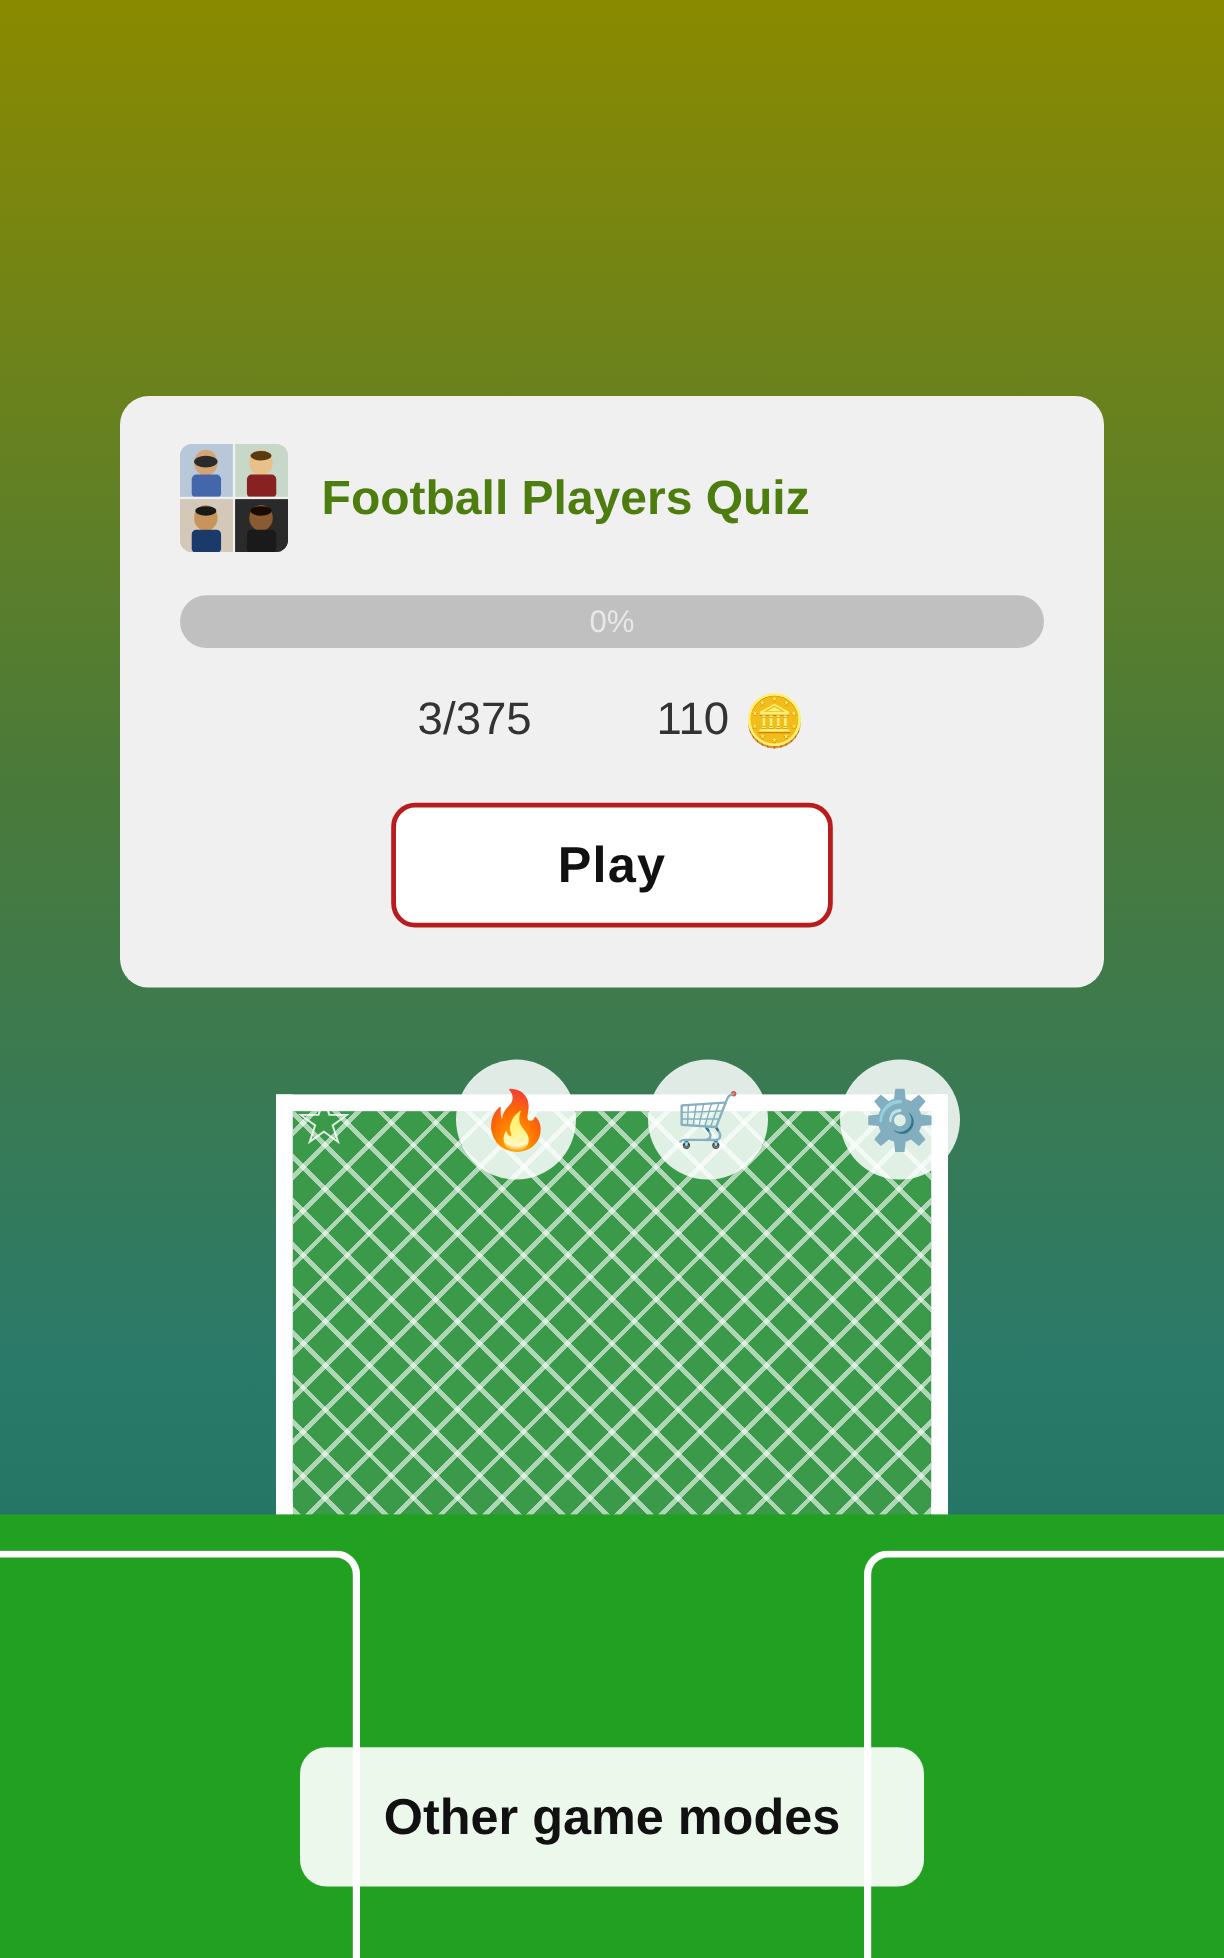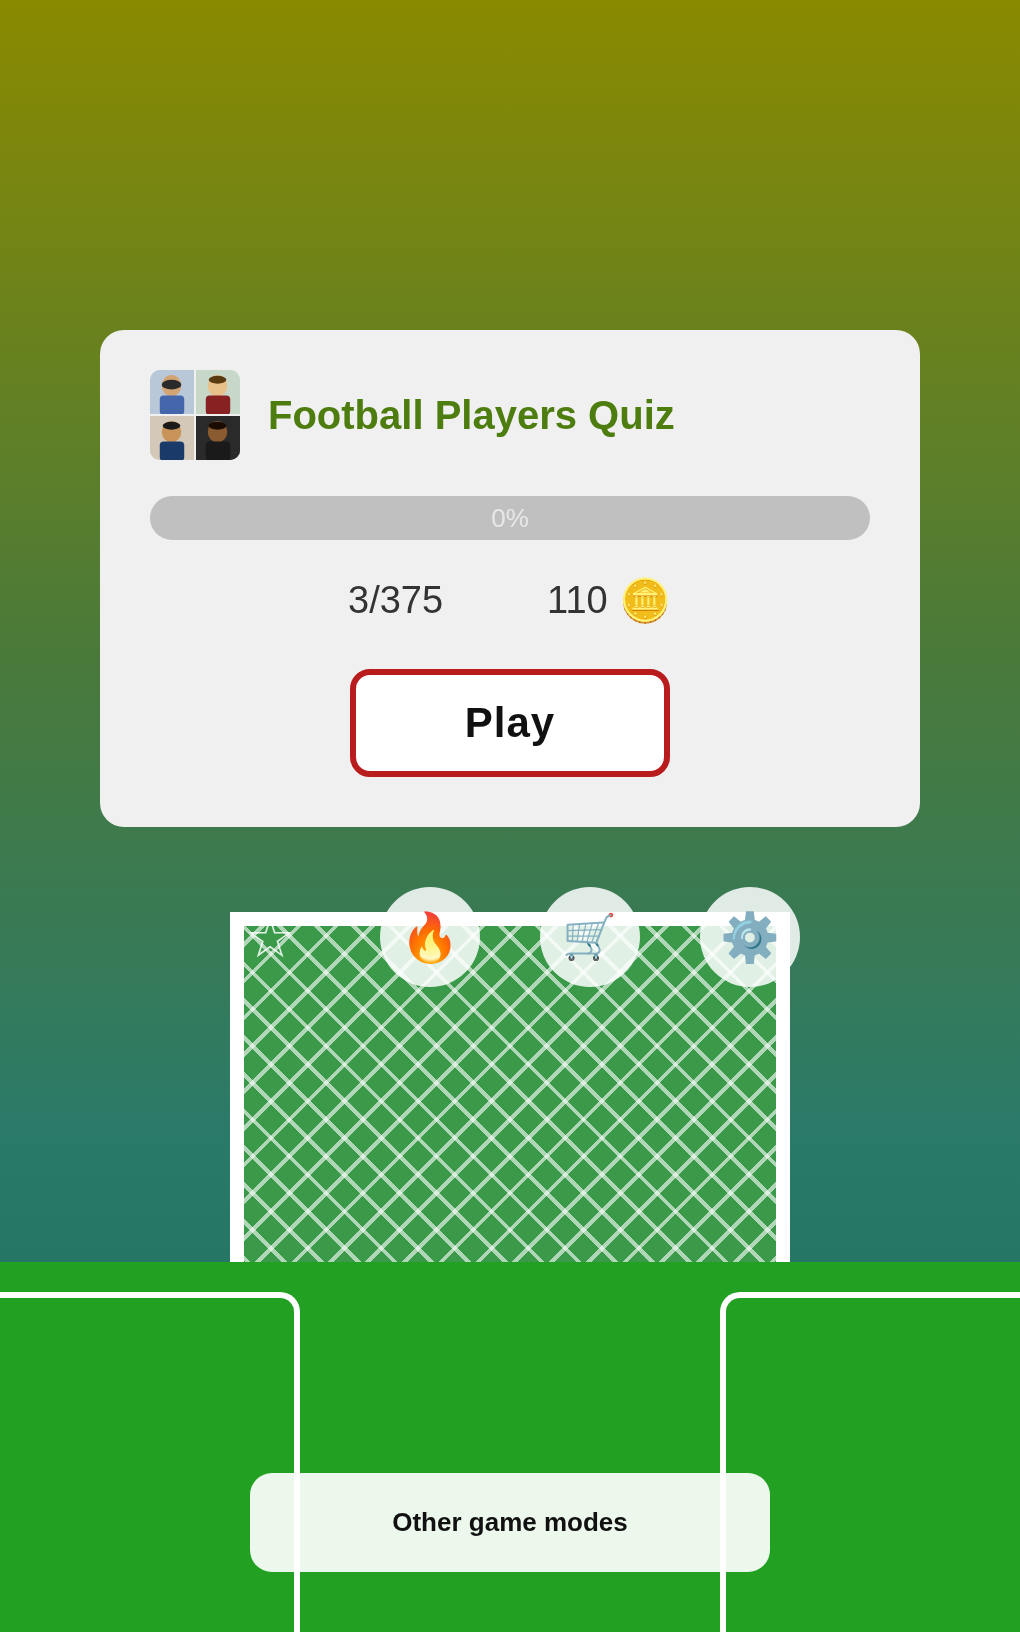--- a/index.html
+++ b/index.html
@@ -126,25 +126,25 @@
       gap: 12px;
     }
 
     .coin-icon {
       font-size: 42px;
     }
 
     
     .play-button {
       display: block;
-      width: 320px;
+      width: 368px;
       margin: 0 auto;
       padding: 24px 40px;
       background: #ffffff;
-      border: 6px solid #b91c1c;
+      border: 4px solid #b91c1c;
       border-radius: 20px;
       font-size: 42px;
       font-weight: 700;
       color: #111;
       text-align: center;
       cursor: pointer;
       letter-spacing: 1px;
     }
 
     
@@ -287,21 +287,21 @@
     .other-modes-btn {
       position: absolute;
       bottom: 60px;
       left: 50%;
       transform: translateX(-50%);
       width: 520px;
       padding: 34px 30px;
       background: rgba(255,255,255,0.92);
       border: none;
       border-radius: 22px;
-      font-size: 26px;
+      font-size: 42px;
       font-weight: 600;
       color: #111;
       text-align: center;
       cursor: pointer;
       z-index: 10;
       white-space: nowrap;
     }
   </style>
 </head>
 <body>

